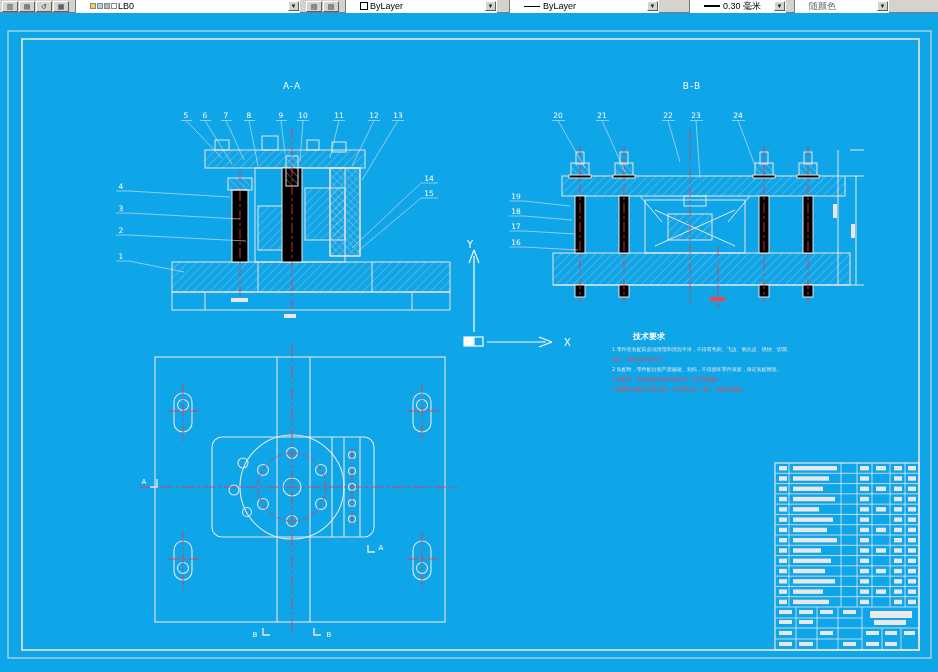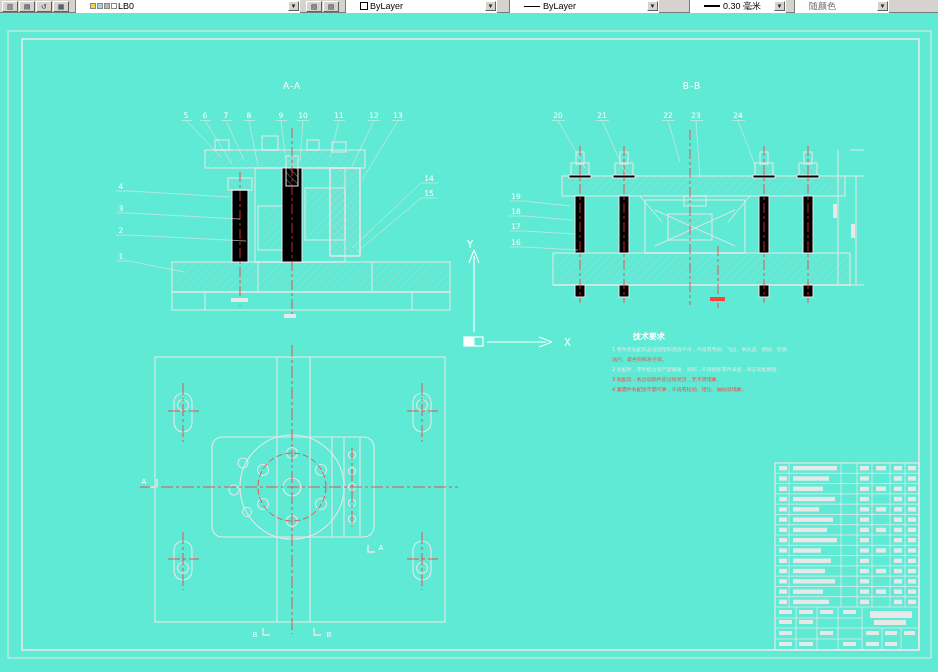--- a/index.html
+++ b/index.html
@@ -16,21 +16,21 @@
   .combo .txt{white-space:nowrap;overflow:hidden}
   .dd{margin-left:auto;width:11px;height:10px;background:#d6d3ce;border:1px solid;
       border-color:#fff #5f5f5f #5f5f5f #fff;font-size:6px;line-height:8px;text-align:center;color:#222;flex:none}
   .mini{display:inline-block;width:6px;height:6px;margin-right:1px;border:1px solid #888;flex:none}
   .swatch{display:inline-block;width:8px;height:8px;background:#fff;border:1px solid #000;margin-right:2px;flex:none}
   .lwline{display:inline-block;width:16px;height:2px;background:#000;margin-right:3px;flex:none}
   .sep{width:4px;flex:none}
   .disabled .txt{color:#666}
 
   
-  .canvas{position:absolute;top:13px;left:0;width:938px;height:659px;background:#5eead4}
+  .canvas{position:absolute;top:13px;left:0;width:938px;height:659px;background:#0ea5e9}
   svg text{font-family:"DejaVu Sans","Liberation Sans",sans-serif}
 </style>
 </head>
 <body>
 
 <div class="toolbar">
   <div class="tbtn"><span>▥</span></div>
   <div class="tbtn"><span>▤</span></div>
   <div class="tbtn"><span>↺</span></div>
   <div class="tbtn"><span>▦</span></div>

